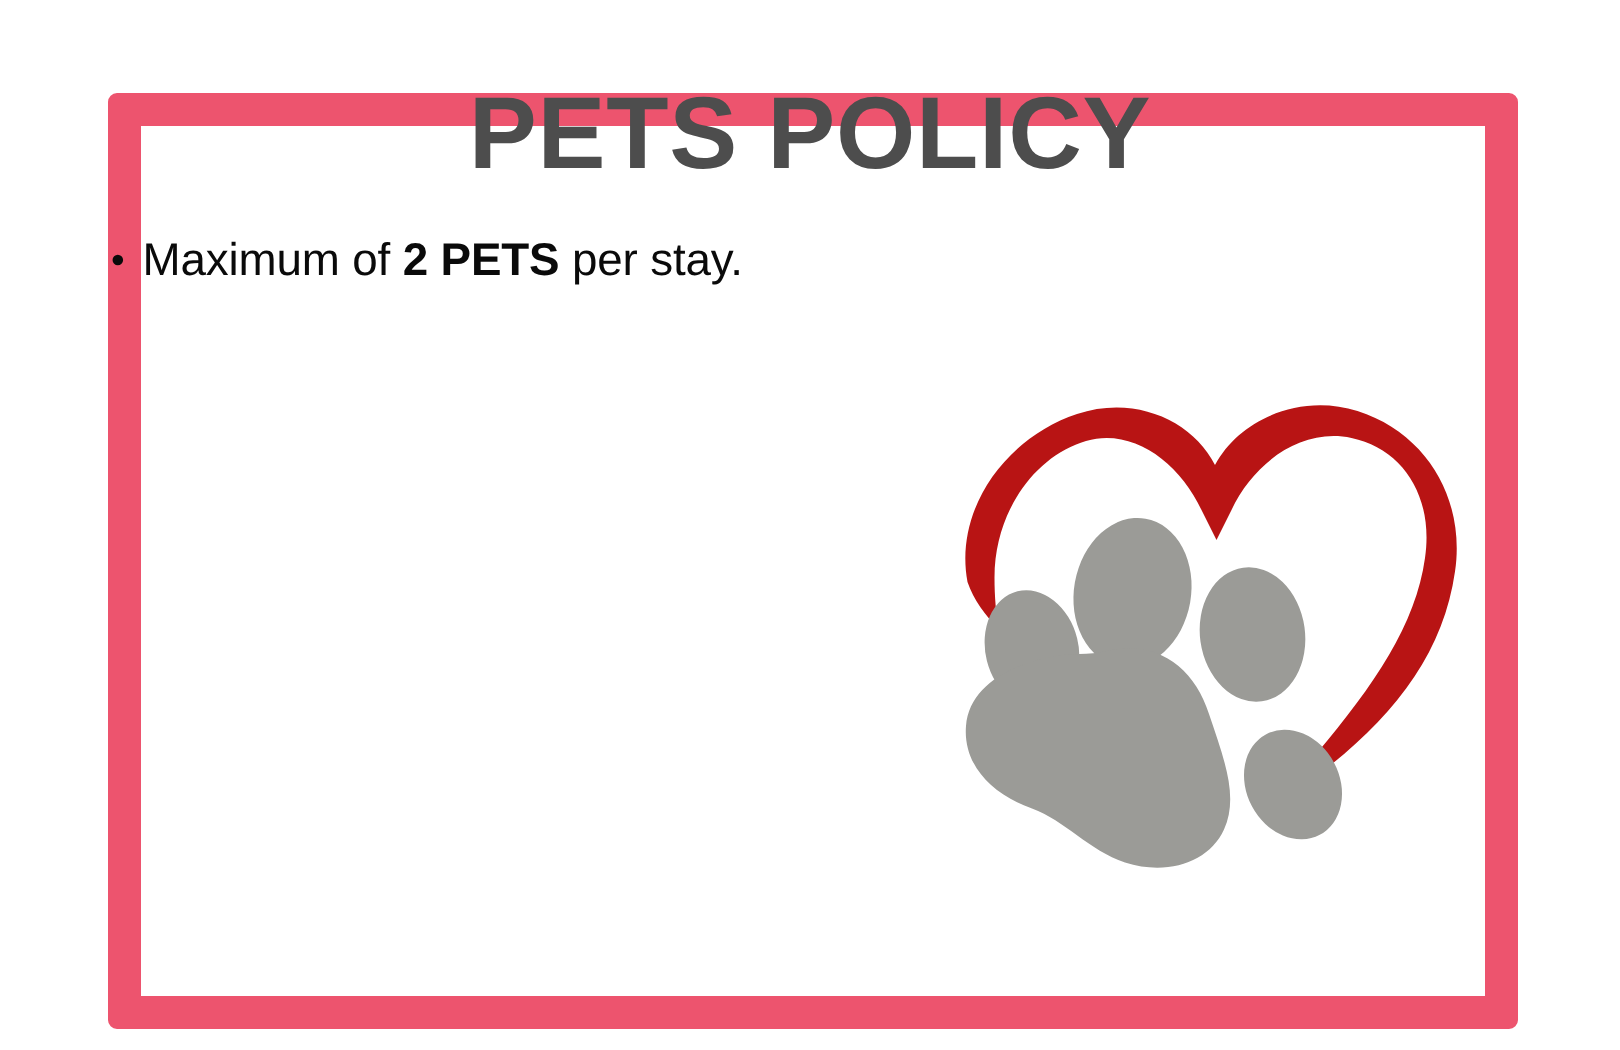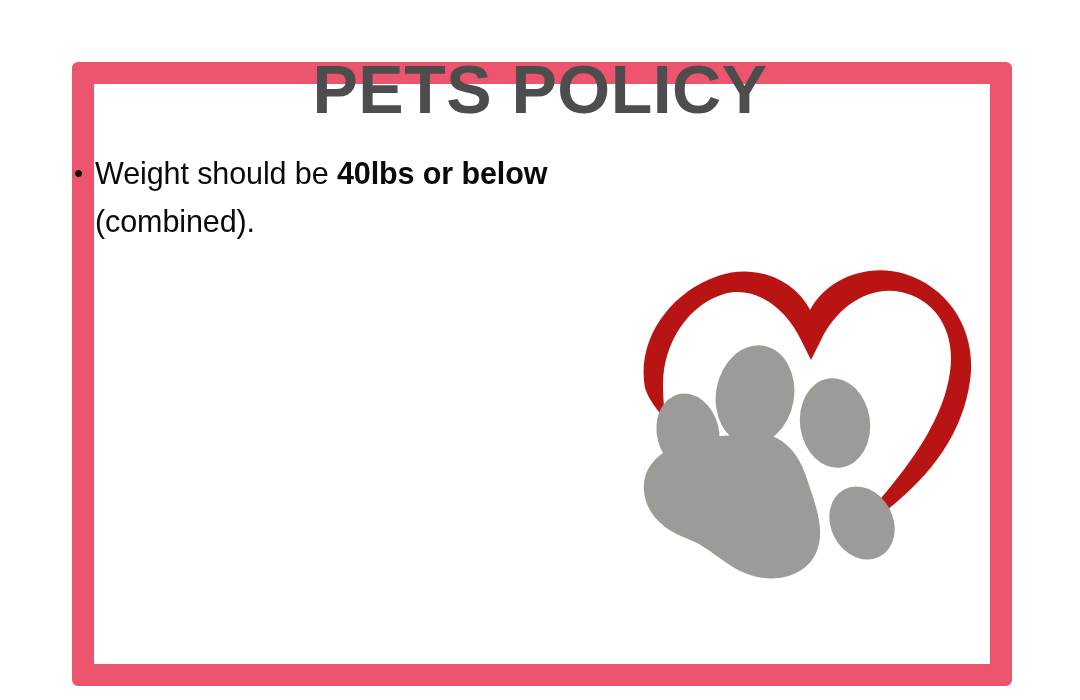--- a/index.html
+++ b/index.html
@@ -100,21 +100,21 @@
 </head>
 <body>
 
 <div id="poster">
 
   <div id="frame" style="border-color: rgb(237, 84, 110);"></div>
 
   <div id="title" style="color: rgb(77, 77, 77);">PETS POLICY</div>
 
   <ul id="bullets">
-      <li><span>Weight should be </span><b>40lbs or below</b><span> (combined).</span></li>
+      <li><span>Maximum of </span><b>2 PETS</b><span> per stay.</span></li>
     </ul>
 
   <div id="logo">
     <svg viewBox="0 0 350 340" xmlns="http://www.w3.org/2000/svg" aria-hidden="true">
 
       <path d="M15 140
                C 6 92, 40 44, 88 28
                C 126 15, 165 32, 180 62
                C 196 32, 236 14, 275 26
                C 322 41, 347 86, 340 133

